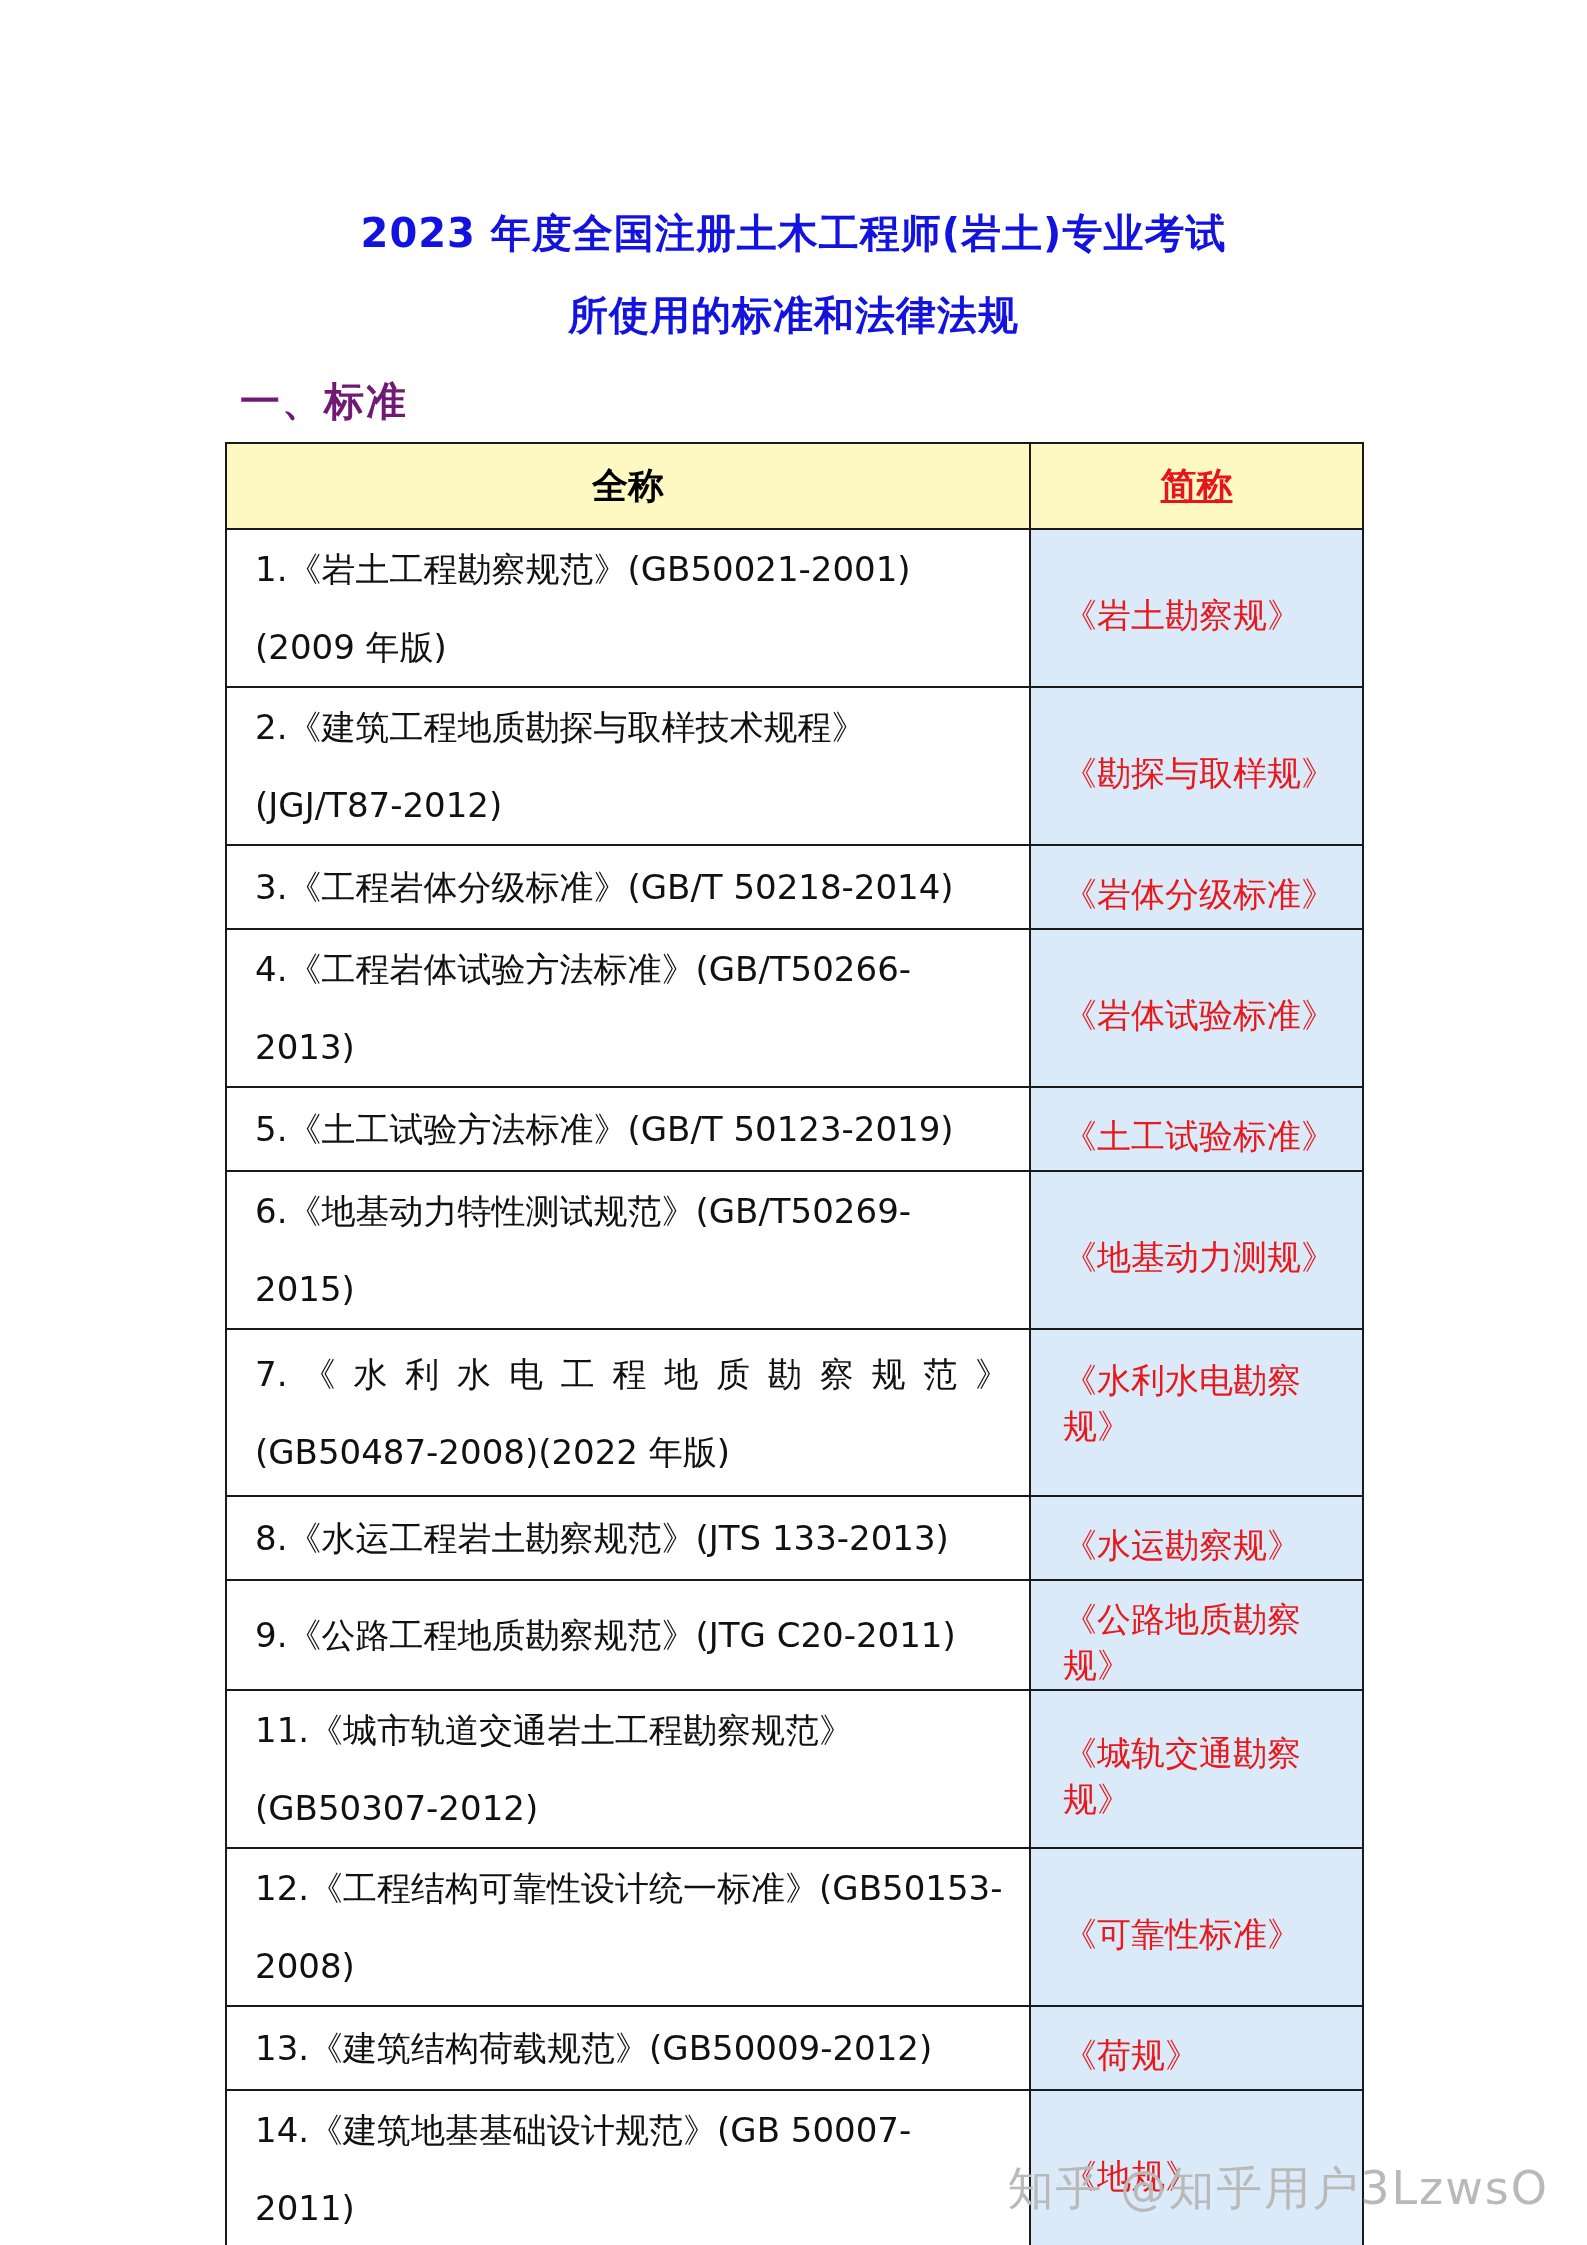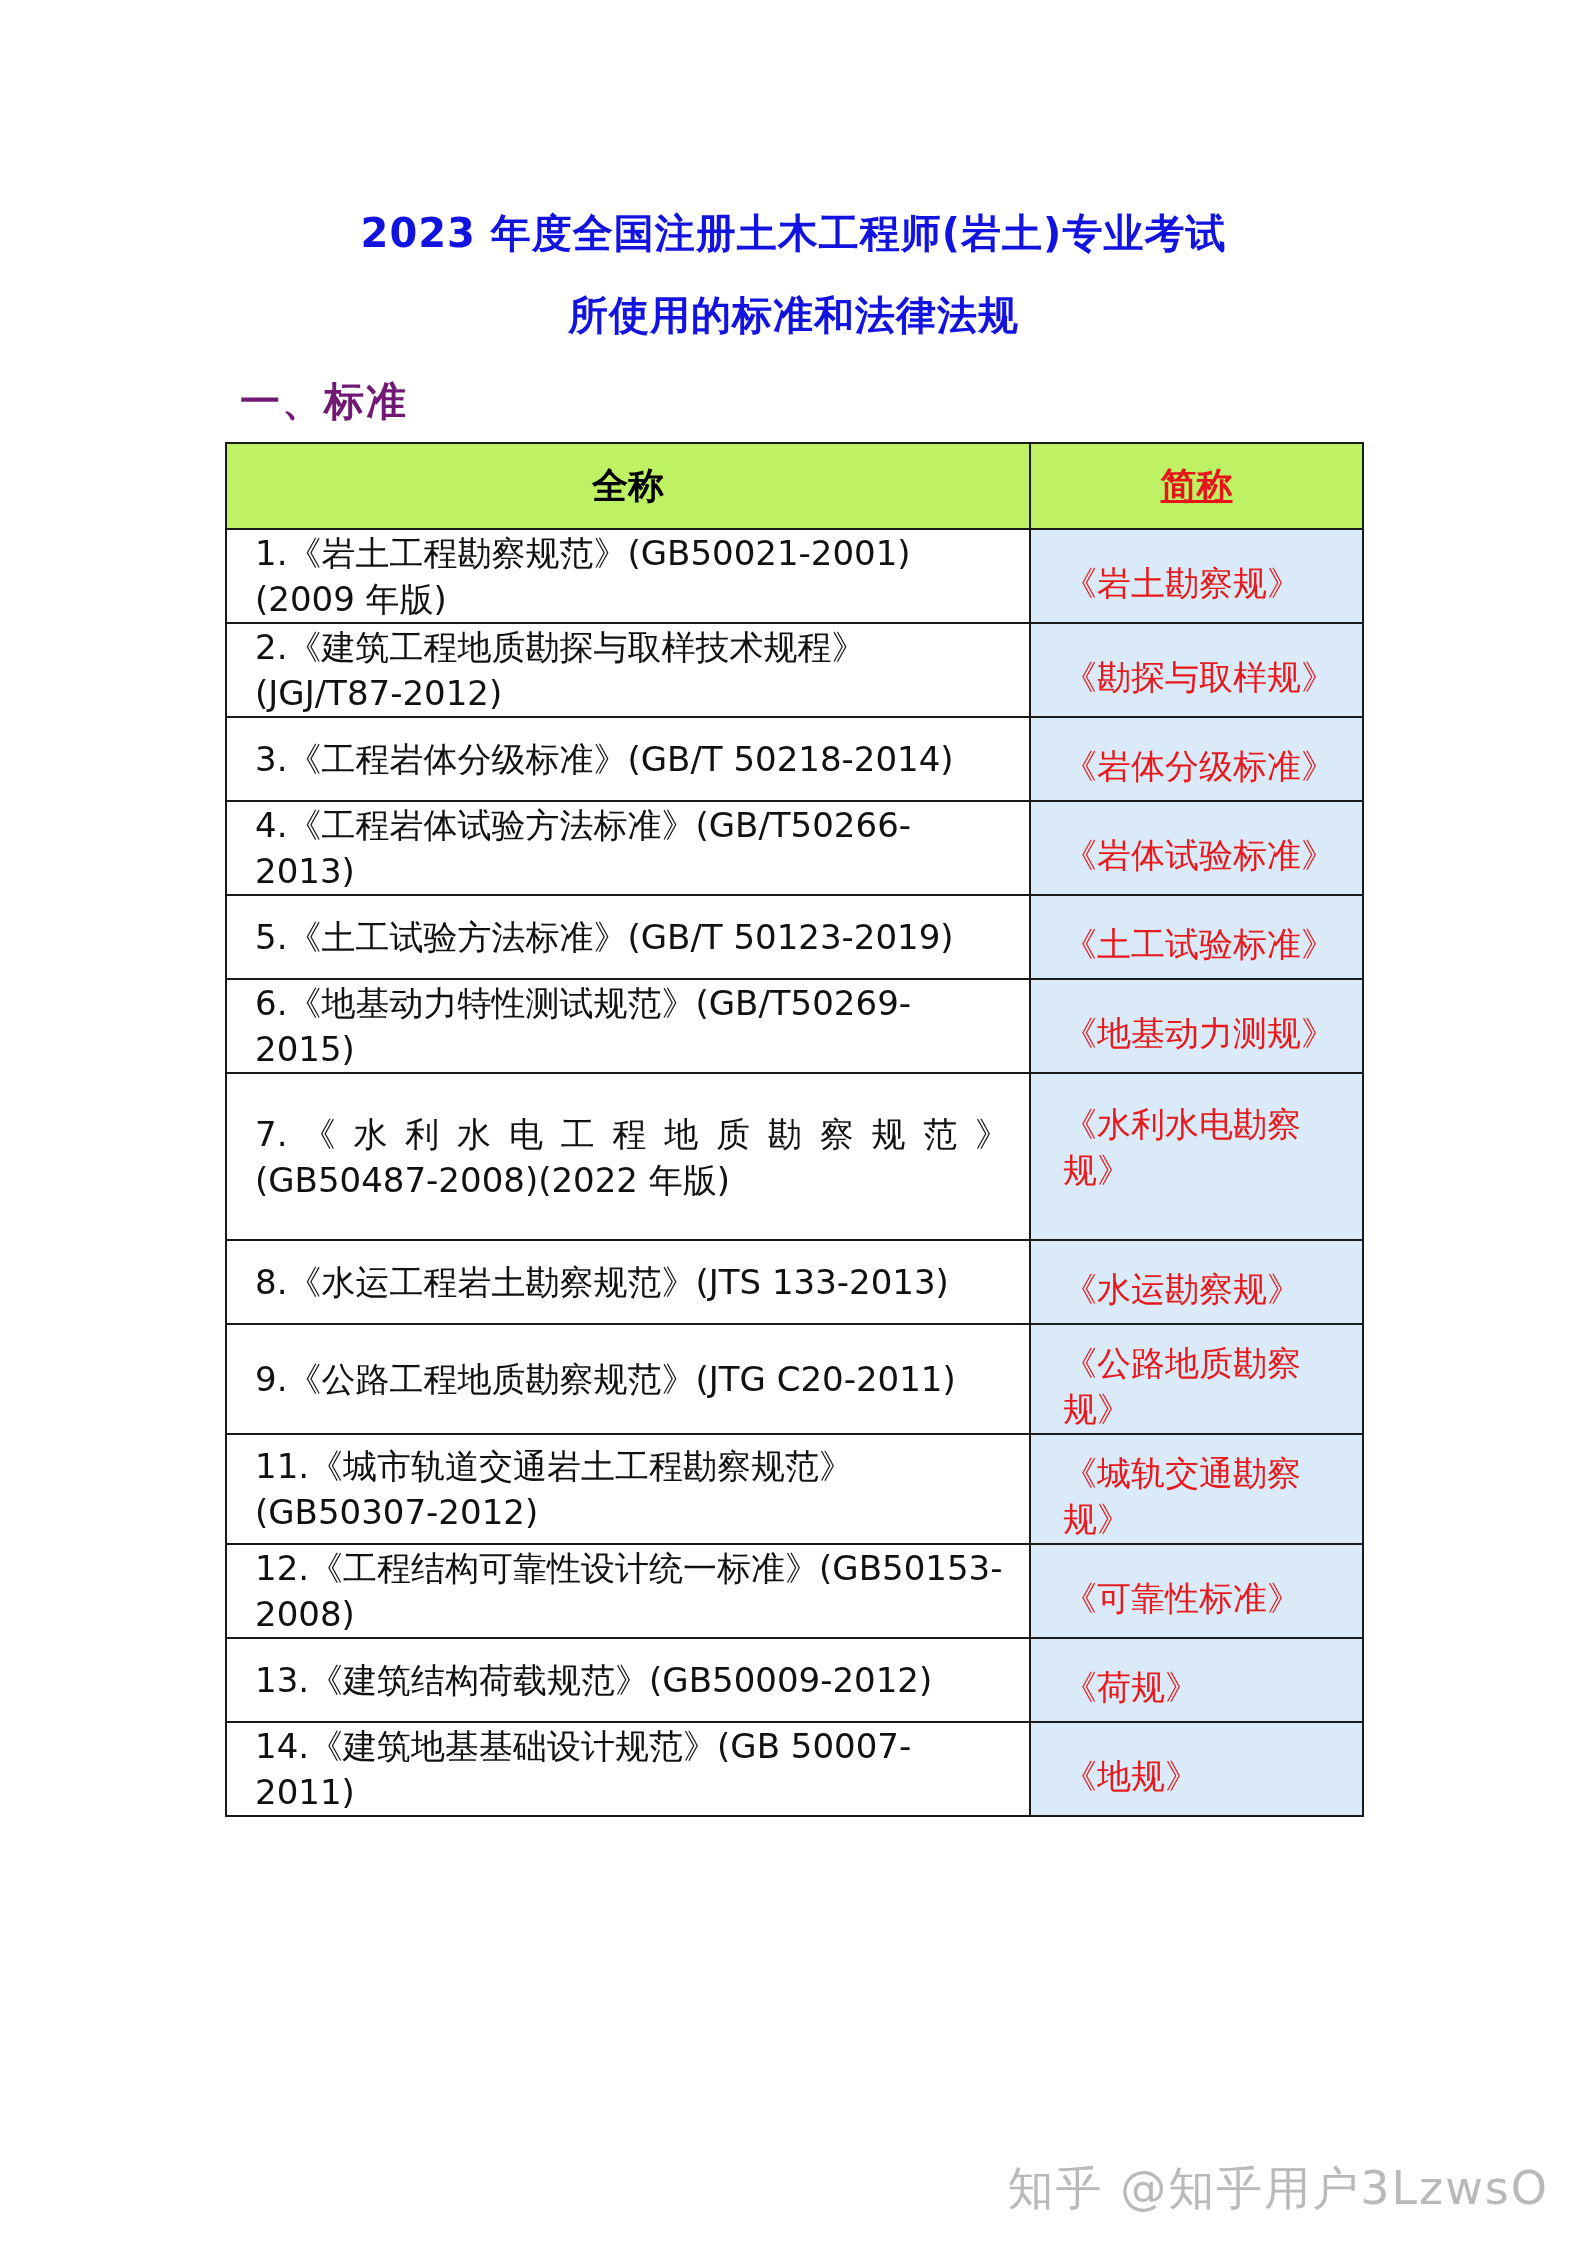--- a/index.html
+++ b/index.html
@@ -22,35 +22,35 @@
     position:absolute;left:225px;top:442px;width:1137px;
     border-collapse:collapse;table-layout:fixed;
   }
   table.standards col.c-full{width:804px;}
   table.standards col.c-abbr{width:333px;}
   table.standards th,table.standards td{
     border:2px solid #1a1a1a;vertical-align:middle;
     font-weight:400;box-sizing:border-box;
   }
   table.standards th{
-    height:86px;background:#bef264;font-size:36px;font-weight:700;
+    height:86px;background:#fef9c3;font-size:36px;font-weight:700;
     color:#000000;
   }
   table.standards th.abbr-h{color:#e8141c;text-decoration:underline;}
   td.full-name{
     background:#ffffff;color:#111111;font-size:34px;
     padding:0 20px 0 28px;height:84px;
   }
   td.abbr{
     background:#daeaf8;color:#e8191c;font-size:34px;
     padding:16px 10px 0 32px;
   }
   tr.two-line td.full-name{height:167px;}
   tr.two-line td.abbr{vertical-align:top;padding-top:28px;}
-  td.full-name .line{line-height:46px;}
+  td.full-name .line{line-height:78px;}
   td.full-name .line.justify{text-align:justify;text-align-last:justify;}
   .watermark{
     position:absolute;top:2158px;right:38px;
     font-size:46px;color:#b9b9b9;letter-spacing:2px;
   }
 </style>
 </head>
 <body>
 
 <div class="doc-title line1">2023 年度全国注册土木工程师(岩土)专业考试</div>

